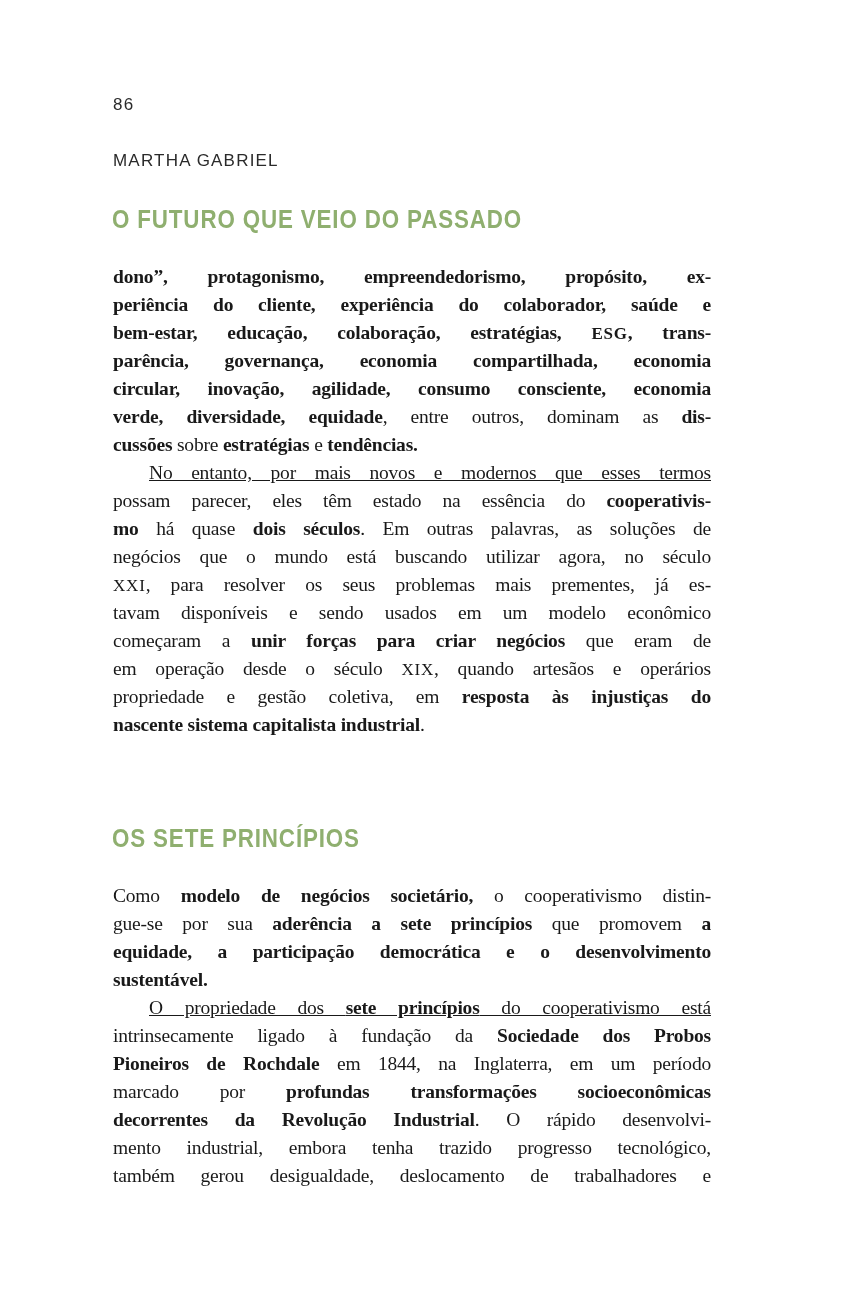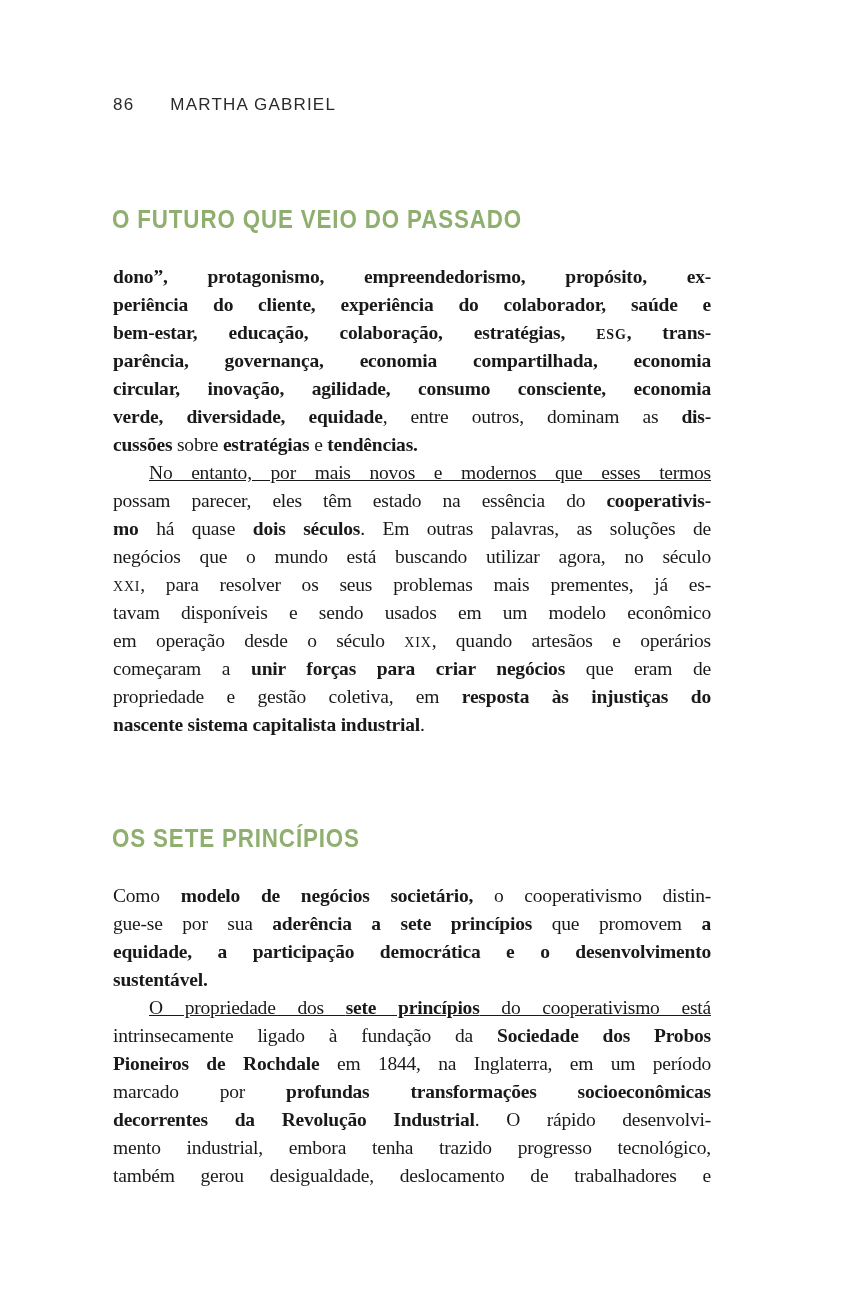--- a/index.html
+++ b/index.html
@@ -8,21 +8,21 @@
     width:850px;height:1304px;
     background:#ffffff;
     overflow:hidden;
     font-family:"Liberation Serif", serif;
   }
   .running-header{
     position:absolute;left:113px;top:95px;
     display:flex;gap:36px;
     font-family:"Liberation Sans", sans-serif;
     font-size:17px;letter-spacing:1.2px;
-    color:#2a2a2a;white-space:nowrap;
+    color:#2a2a2a;white-space:nowrap;flex-direction:column;
   }
   .section-heading{
     position:absolute;left:112px;
     font-family:"Liberation Sans", sans-serif;
     font-weight:700;font-size:26px;letter-spacing:1px;
     color:#8FAF6F;
     transform:scaleX(0.86);transform-origin:left center;
     white-space:nowrap;
   }
   #heading-1{top:204px;}
@@ -34,21 +34,21 @@
   #body-1{top:263px;}
   #body-2{top:882px;}
   .line{
     height:28px;line-height:28px;overflow:hidden;
     text-align:justify;text-align-last:justify;
     letter-spacing:-0.2px;
   }
   .line.last{text-align-last:left;font-family:Liberation Serif, serif;}
   .line.indent{text-indent:36px;text-decoration:underline;}
   .b{font-weight:bold;}
-  .sc{font-size:14px;letter-spacing:0.8px;}
+  .sc{font-size:17px;letter-spacing:0.8px;}
 </style>
 </head>
 <body>
 
 <div class="page">
 
   <div class="running-header">
     <span>86</span>
     <span>MARTHA GABRIEL</span>
   </div>
@@ -65,22 +65,22 @@
         <div class="line"><span class="b">verde, diversidade, equidade</span><span>, entre outros, dominam as </span><span class="b">dis-</span></div>
         <div class="line last"><span class="b">cussões</span><span> sobre </span><span class="b">estratégias</span><span> e </span><span class="b">tendências.</span></div>
       </div>
     <div class="para">
         <div class="line indent"><span>No entanto, por mais novos e modernos que esses termos</span></div>
         <div class="line"><span>possam parecer, eles têm estado na essência do </span><span class="b">cooperativis-</span></div>
         <div class="line"><span class="b">mo</span><span> há quase </span><span class="b">dois séculos</span><span>. Em outras palavras, as soluções de</span></div>
         <div class="line"><span>negócios que o mundo está buscando utilizar agora, no século</span></div>
         <div class="line"><span class="sc">XXI</span><span>, para resolver os seus problemas mais prementes, já es-</span></div>
         <div class="line"><span>tavam disponíveis e sendo usados em um modelo econômico</span></div>
+        <div class="line"><span>começaram a </span><span class="b">unir forças para criar negócios</span><span> que eram de</span></div>
         <div class="line"><span>em operação desde o século </span><span class="sc">XIX</span><span>, quando artesãos e operários</span></div>
-        <div class="line"><span>começaram a </span><span class="b">unir forças para criar negócios</span><span> que eram de</span></div>
         <div class="line"><span>propriedade e gestão coletiva, em </span><span class="b">resposta às injustiças do</span></div>
         <div class="line last"><span class="b">nascente sistema capitalista industrial</span><span>.</span></div>
       </div>
   </div>
 
   <div id="heading-2" class="section-heading">OS SETE PRINCÍPIOS</div>
 
   <div id="body-2" class="body-block">
     <div class="para">
         <div class="line"><span>Como </span><span class="b">modelo de negócios societário,</span><span> o cooperativismo distin-</span></div>

